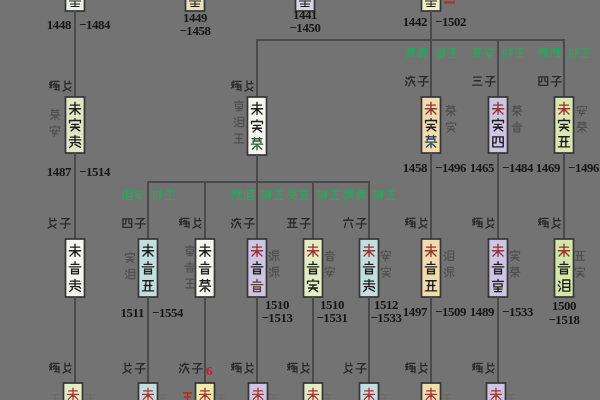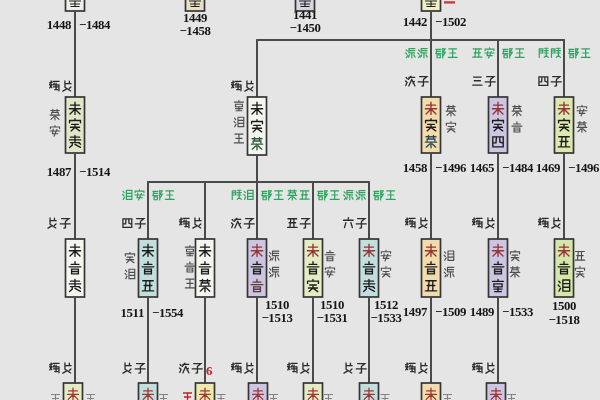--- a/index.html
+++ b/index.html
@@ -1,15 +1,15 @@
 <!DOCTYPE html>
 <html><head><meta charset="utf-8">
 <style>
 html,body{margin:0;padding:0;background:#ffffff;}
-#stage{position:relative;width:600px;height:400px;overflow:hidden;background:#e5e5e5;}
+#stage{position:relative;width:600px;height:400px;overflow:hidden;background:#737373;}
 #stage svg{filter:blur(0.28px);}
 text{font-family:"Liberation Serif",serif;}
 </style></head>
 <body>
 
 <div id="stage">
 <svg width="600" height="400" viewBox="0 0 600 400">
 <defs>
 <path id="zhu" d="M2 3.2 H10 M1 6.4 H11 M6 0.6 V11.4 M5.4 7.2 L1.6 11 M6.6 7.2 L10.4 11" fill="none" stroke-linecap="round"></path>
 <path id="g1" d="M6 0.5 V2.8 M2.5 2.8 H9.5 M0.8 5 H11.2 M3 7 H9 V11.2 H3 Z M3 9.1 H9" fill="none" stroke-linecap="round"></path>

